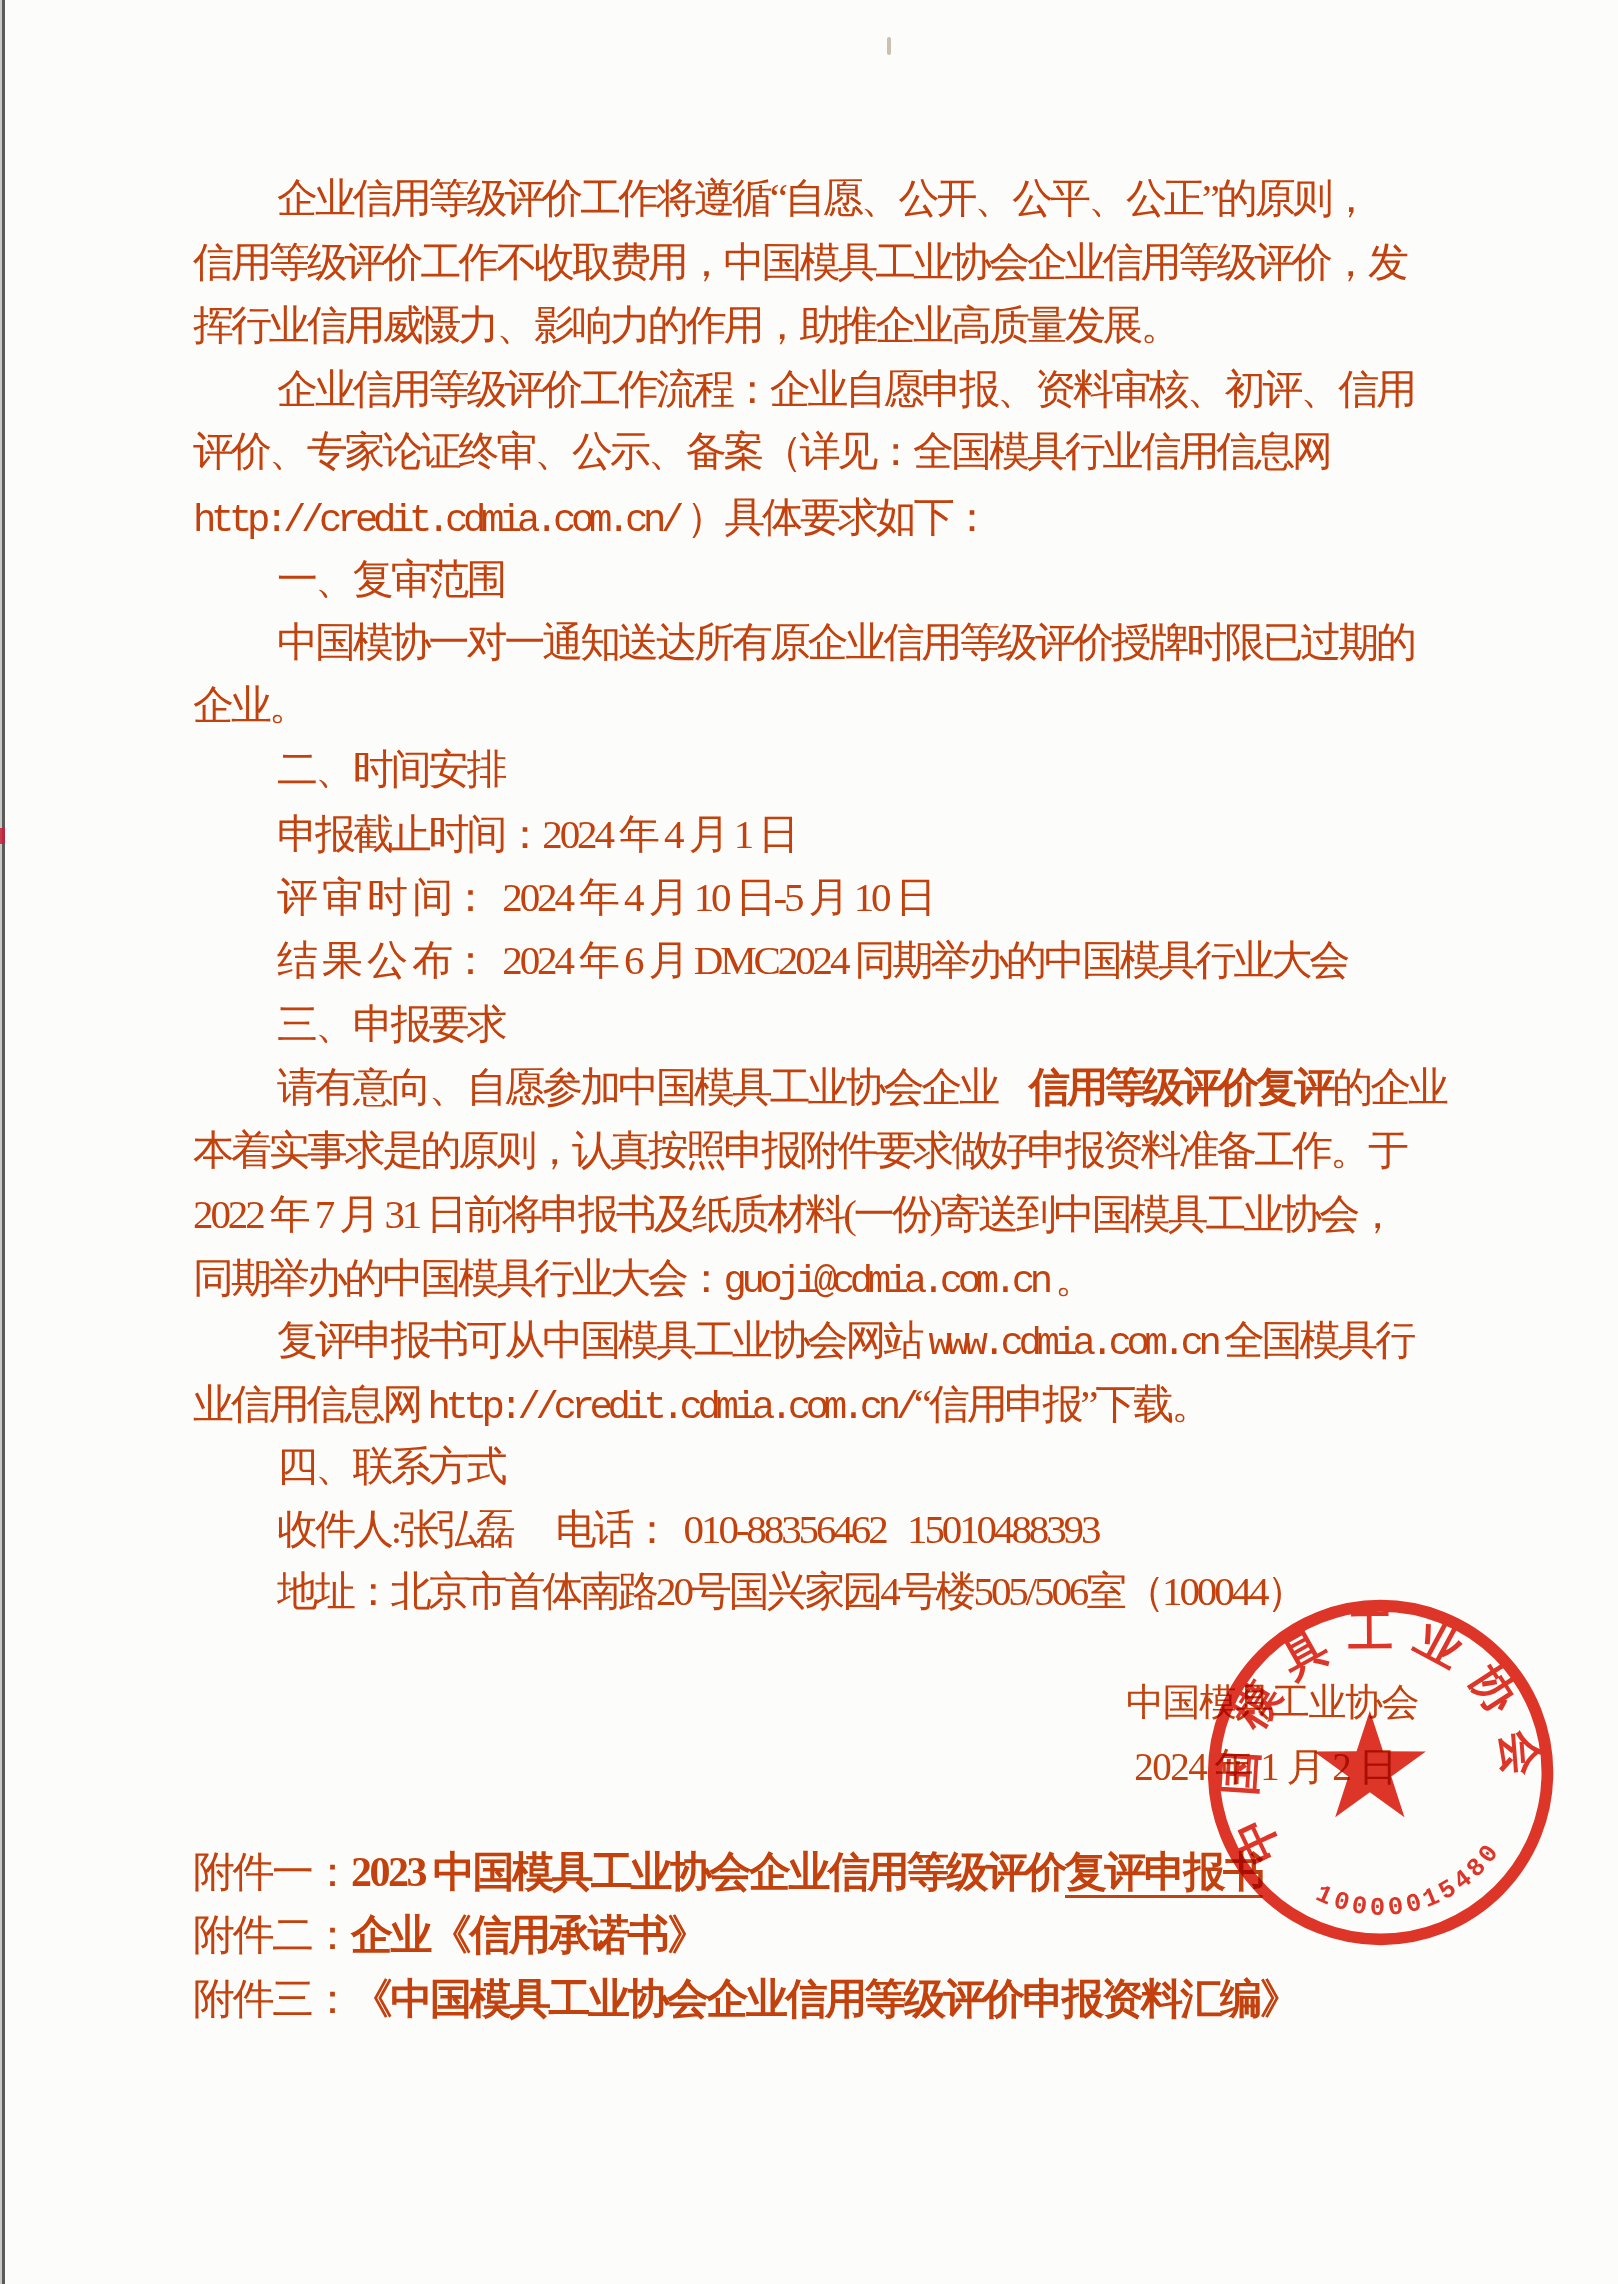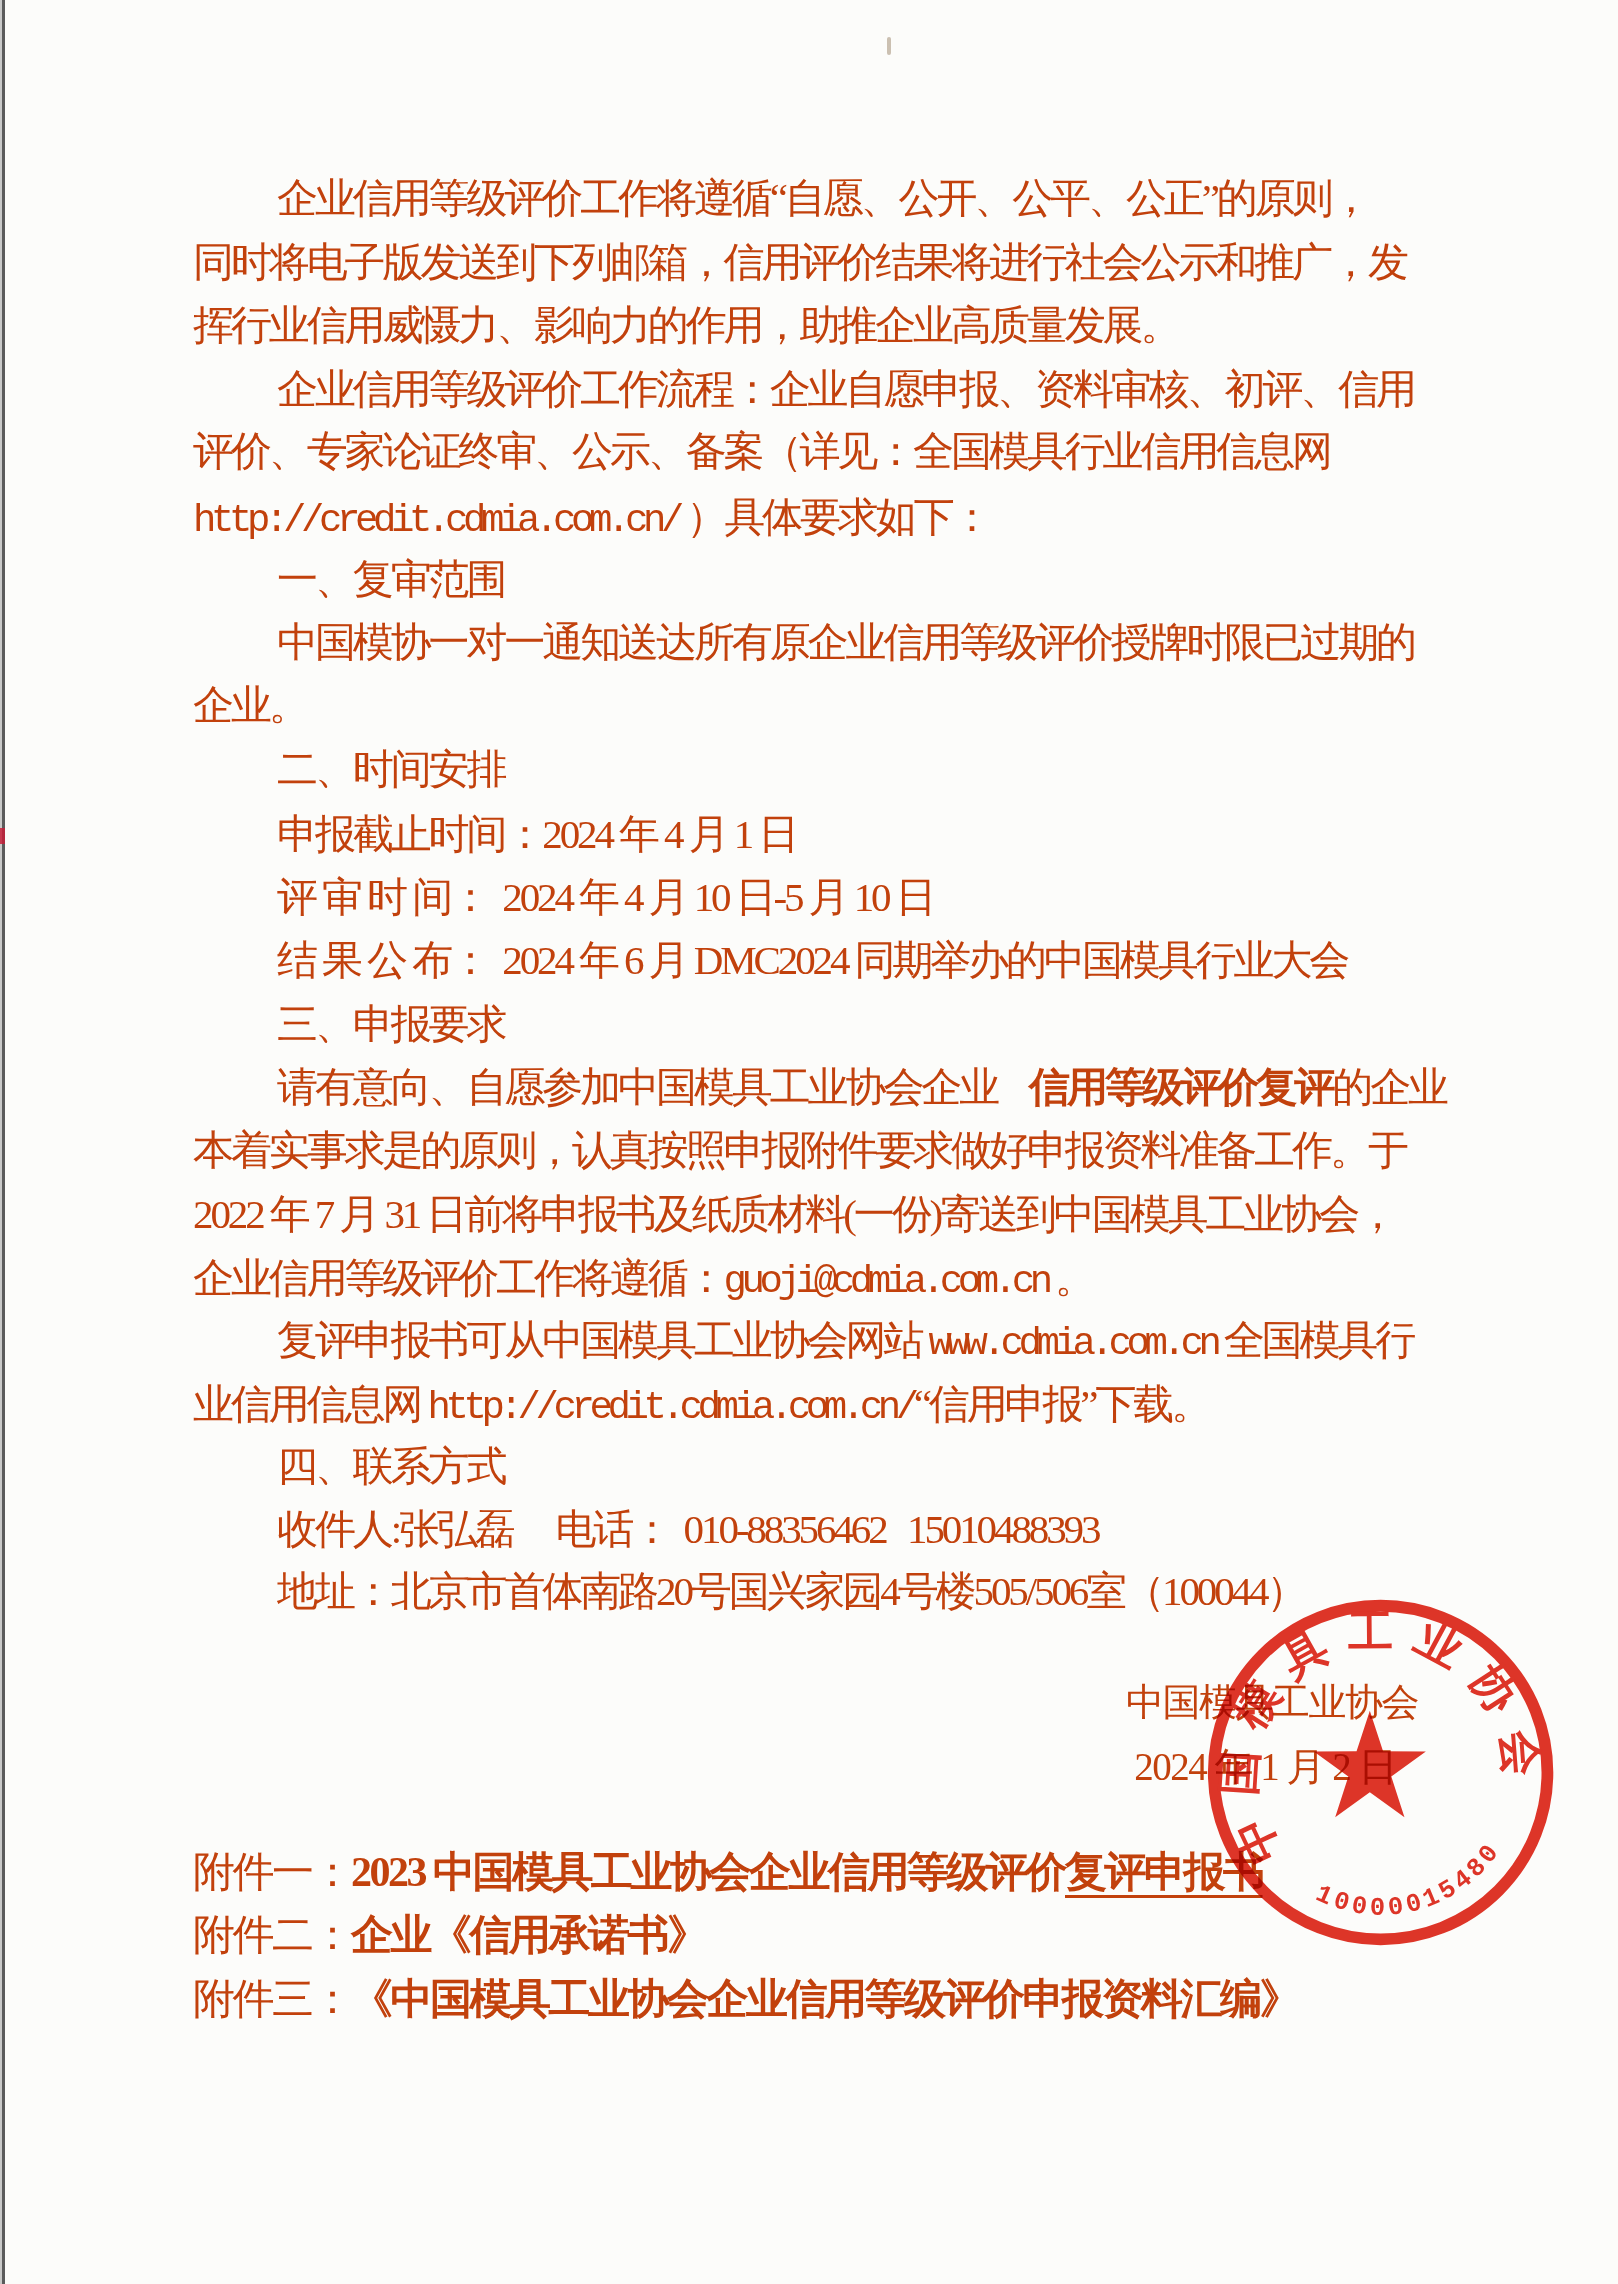--- a/index.html
+++ b/index.html
@@ -63,37 +63,37 @@
 <body>
 
 <div class="page">
 
   <div class="scan-edge"></div>
   <div class="scan-edge-fade"></div>
   <div class="red-speck"></div>
   <div class="gray-speck"></div>
 
   <div class="ln indent" style="top:176px"><span>企业信用等级评价工作将遵循“自愿、公开、公平、公正”的原则，</span></div>
-  <div class="ln" style="top:240px"><span>同时将电子版发送到下列邮箱，信用评价结果将进行社会公示和推广，发</span></div>
+  <div class="ln" style="top:240px"><span>信用等级评价工作不收取费用，中国模具工业协会企业信用等级评价，发</span></div>
   <div class="ln" style="top:303px"><span>挥行业信用威慑力、影响力的作用，助推企业高质量发展。</span></div>
   <div class="ln indent" style="top:367px"><span>企业信用等级评价工作流程：企业自愿申报、资料审核、初评、信用</span></div>
   <div class="ln" style="top:429px"><span>评价、专家论证终审、公示、备案（详见：全国模具行业信用信息网</span></div>
   <div class="ln" style="top:495px"><span class="mono">http://credit.cdmia.com.cn/</span><span> ）具体要求如下：</span></div>
   <div class="ln indent" style="top:557px"><span>一、复审范围</span></div>
   <div class="ln indent" style="top:620px"><span>中国模协一对一通知送达所有原企业信用等级评价授牌时限已过期的</span></div>
   <div class="ln" style="top:683px"><span>企业。</span></div>
   <div class="ln indent" style="top:747px"><span>二、时间安排</span></div>
   <div class="ln indent" style="top:812px"><span>申报截止时间：2024 年 4 月 1 日</span></div>
   <div class="ln indent" style="top:875px"><span>评 审 时 间：  2024 年 4 月 10 日-5 月 10 日</span></div>
   <div class="ln indent" style="top:938px"><span>结 果 公 布：  2024 年 6 月 DMC2024 同期举办的中国模具行业大会</span></div>
   <div class="ln indent" style="top:1002px"><span>三、申报要求</span></div>
   <div class="ln indent" style="top:1065px"><span>请有意向、自愿参加中国模具工业协会企业</span><b>信用等级评价复评</b><span>的企业</span></div>
   <div class="ln" style="top:1128px"><span>本着实事求是的原则，认真按照申报附件要求做好申报资料准备工作。于</span></div>
   <div class="ln" style="top:1192px"><span>2022 年 7 月 31 日前将申报书及纸质材料(一份)寄送到中国模具工业协会，</span></div>
-  <div class="ln" style="top:1256px"><span>企业信用等级评价工作将遵循：</span><span class="mono">guoji@cdmia.com.cn</span><span> 。</span></div>
+  <div class="ln" style="top:1256px"><span>同期举办的中国模具行业大会：</span><span class="mono">guoji@cdmia.com.cn</span><span> 。</span></div>
   <div class="ln indent" style="top:1318px"><span>复评申报书可从中国模具工业协会网站 </span><span class="mono">www.cdmia.com.cn</span><span> 全国模具行</span></div>
   <div class="ln" style="top:1382px"><span>业信用信息网 </span><span class="mono">http://credit.cdmia.com.cn/</span><span>“信用申报”下载。</span></div>
   <div class="ln indent" style="top:1444px"><span>四、联系方式</span></div>
   <div class="ln indent" style="top:1507px"><span>收件人:张弘磊      电话：  010-88356462   15010488393</span></div>
   <div class="ln indent" style="top:1569px"><span>地址：北京市首体南路20号国兴家园4号楼505/506室（100044）</span></div>
 
   <div class="sig" style="top:1677px;right:200px;font-size:38px"><span>中国模具工业协会</span></div>
   <div class="sig" style="top:1740px;right:222px;font-size:39px"><span>2024 年 1 月 2 日</span></div>
 
   <div class="att" style="top:1844px"><span class="label">附件一：</span><span>2023 中国模具工业协会企业信用等级评价</span><span class="u">复评申报书</span></div>

